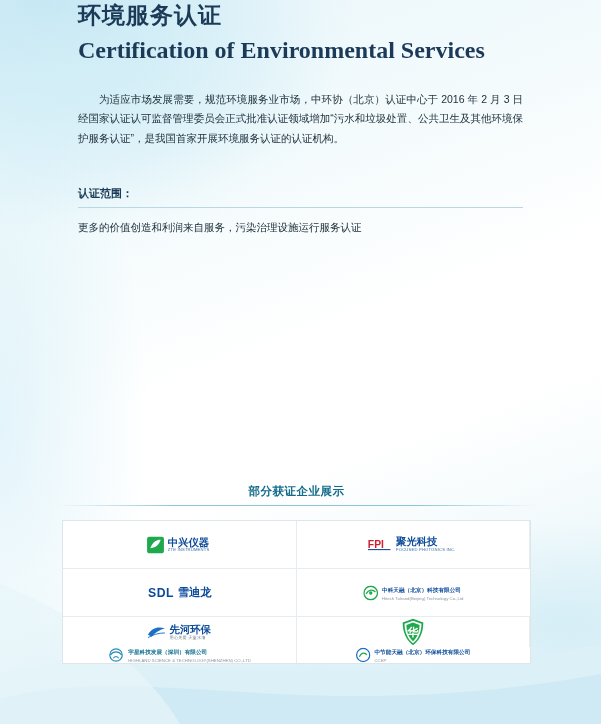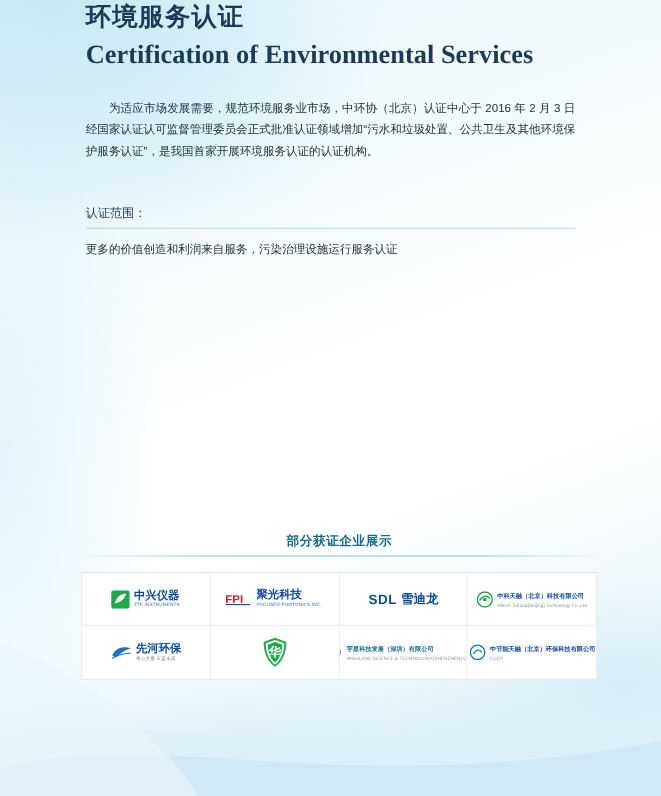--- a/index.html
+++ b/index.html
@@ -83,35 +83,35 @@
     margin: 0 0 14px 0;
     font-size: 10.5px;
     line-height: 1.85;
     color: #20323d;
     text-align: justify;
     text-indent: 2em;
   }
   .scope-head {
     margin-top: 38px;
     font-size: 11px;
-    font-weight: normal;
+    font-weight: bold;
     color: #1b3a57;
     padding-bottom: 6px;
     border-bottom: 1px solid #b9d8e4;
   }
   .scope-body {
     margin-top: 10px;
     font-size: 10.5px;
     line-height: 1.8;
     color: #20323d;
   }
   
   .showcase {
     position: absolute;
-    left: 16px;
+    left: 4px;
     top: 484px;
     width: 585px;
     z-index: 4;
   }
   .showcase-title-wrap {
     display: flex;
     justify-content: center;
     align-items: center;
   }
   .showcase-title {
@@ -125,21 +125,21 @@
   .rule {
     height: 1px;
     background: linear-gradient(to right, rgba(160,205,222,0) 0%, #8ec4d8 25%, #8ec4d8 75%, rgba(160,205,222,0) 100%);
     margin: 0 52px 0 52px;
   }
   .logo-grid {
     margin: 14px 58px 0 58px;
     border: 1px solid #dfe6ea;
     background: #ffffff;
     display: grid;
-    grid-template-columns: repeat(4, 1fr);
+    grid-template-columns: repeat(2, 1fr);
     grid-template-rows: 48px 48px;
   }
   .logo-cell {
     border-right: 1px solid #e6ecef;
     border-bottom: 1px solid #e6ecef;
     display: flex;
     align-items: center;
     justify-content: center;
     overflow: hidden;
     background: #fff;

